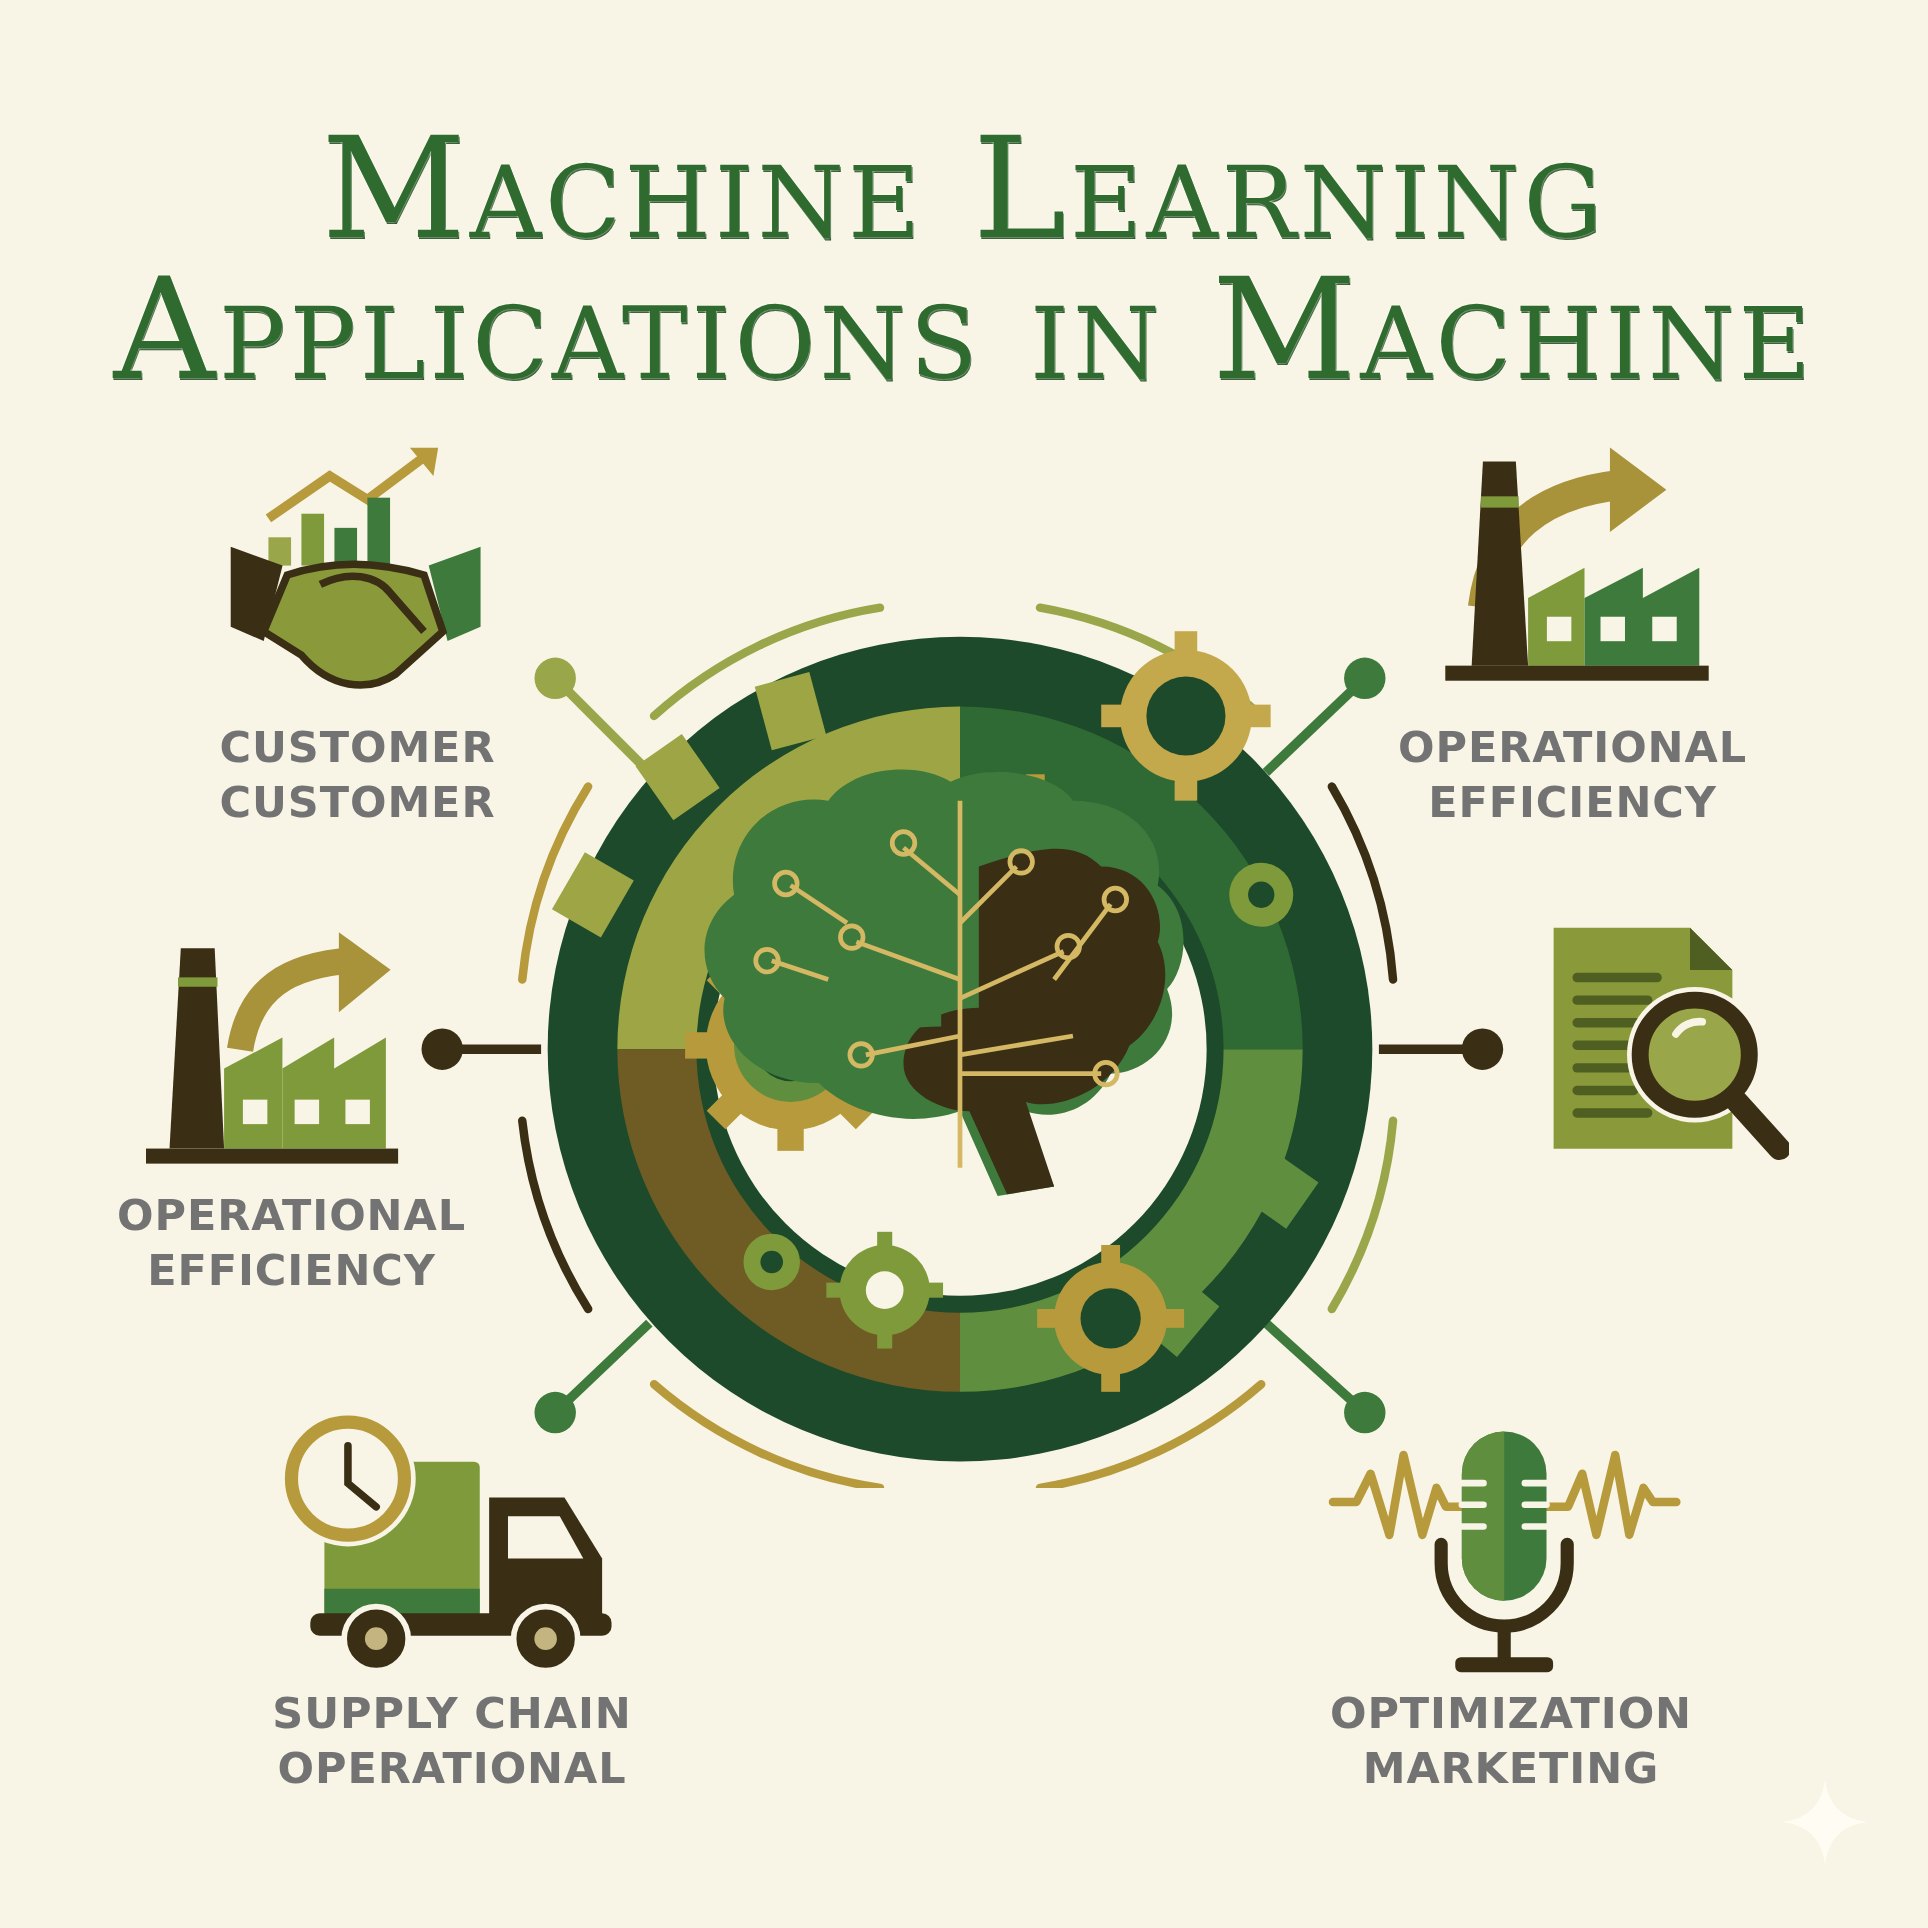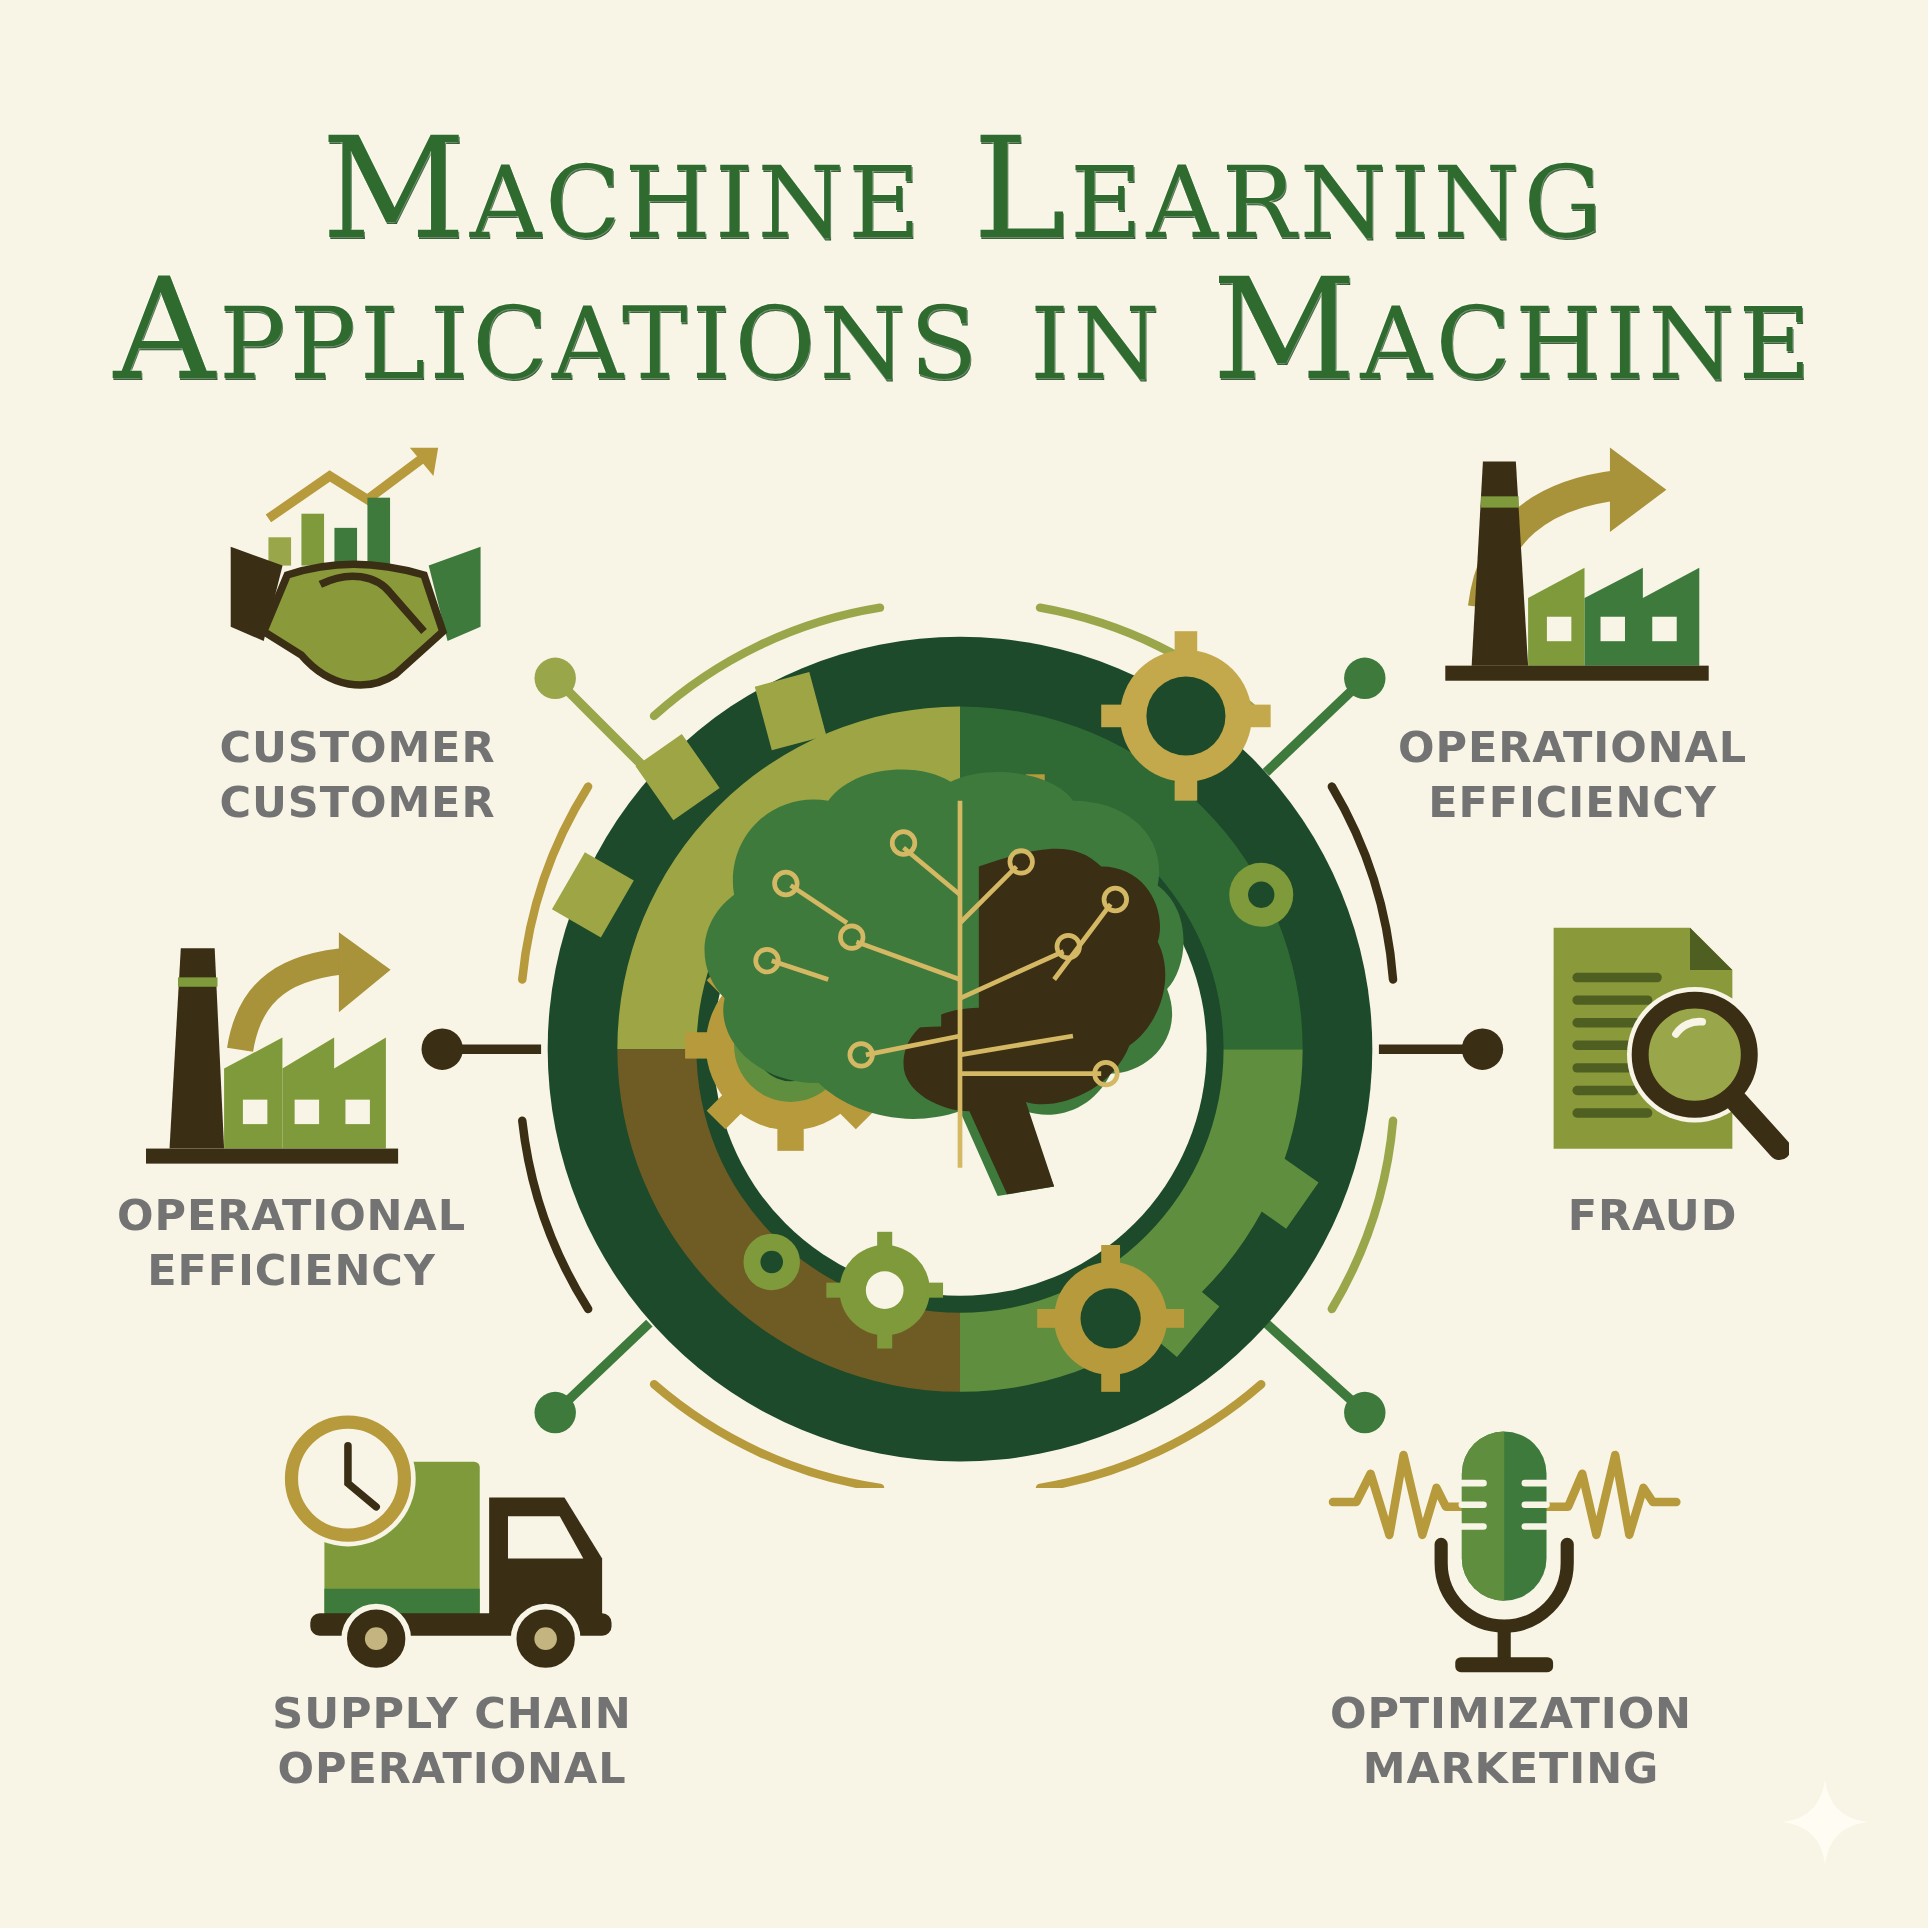--- a/index.html
+++ b/index.html
@@ -264,21 +264,20 @@
         <line x1="35" y1="178" x2="95" y2="178"></line>
       <line x1="35" y1="202" x2="110" y2="202"></line>
     </g>
     <circle cx="160" cy="140" r="72" fill="#f8f5e6"></circle>
     <circle cx="160" cy="140" r="58" fill="#9aa64a" stroke="#3a2e14" stroke-width="18"></circle>
     <path d="M 140 118 A 30 30 0 0 1 168 105" fill="none" stroke="#f8f5e6" stroke-width="8" stroke-linecap="round"></path>
     <line x1="205" y1="190" x2="250" y2="240" stroke="#3a2e14" stroke-width="24" stroke-linecap="round"></line>
   </svg>
 </div>
 <div class="label" style="left:1497px; top:1188px; width:311px;">
-  <span>FRAUD</span>
 </div>
 
 <div class="icon" style="left:282px; top:1408px;">
   <svg width="339" height="273" viewBox="0 0 360 290">
     <rect x="45" y="57" width="165" height="165" rx="6" fill="#7f9a3a"></rect>
     <rect x="45" y="192" width="165" height="28" fill="#3e7a3c"></rect>
     <path d="M 220 95 L 300 95 L 340 160 L 340 225 L 220 225 Z" fill="#3a2e14"></path>
     <path d="M 240 115 L 295 115 L 320 160 L 240 160 Z" fill="#f8f5e6"></path>
     <rect x="30" y="218" width="320" height="24" rx="10" fill="#3a2e14"></rect>
     <circle cx="100" cy="245" r="34" fill="#3a2e14" stroke="#f8f5e6" stroke-width="6"></circle>

